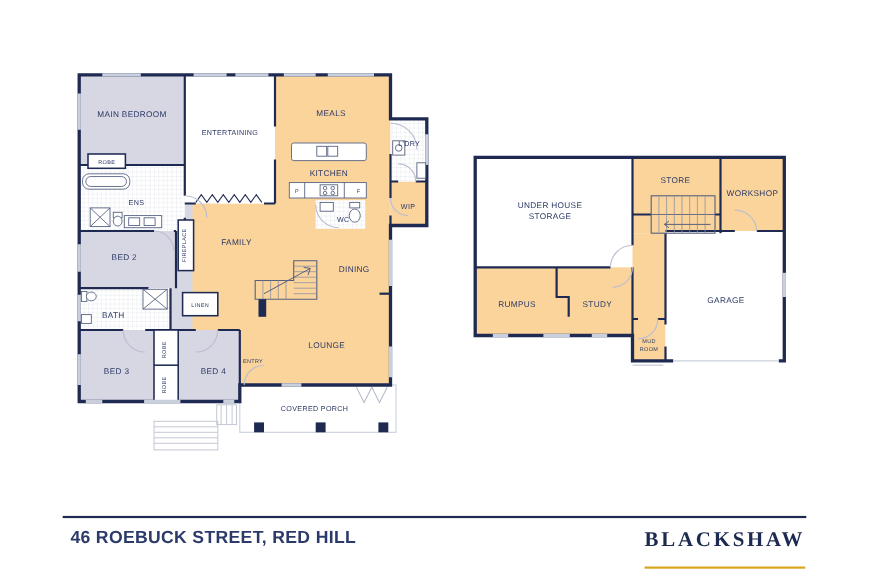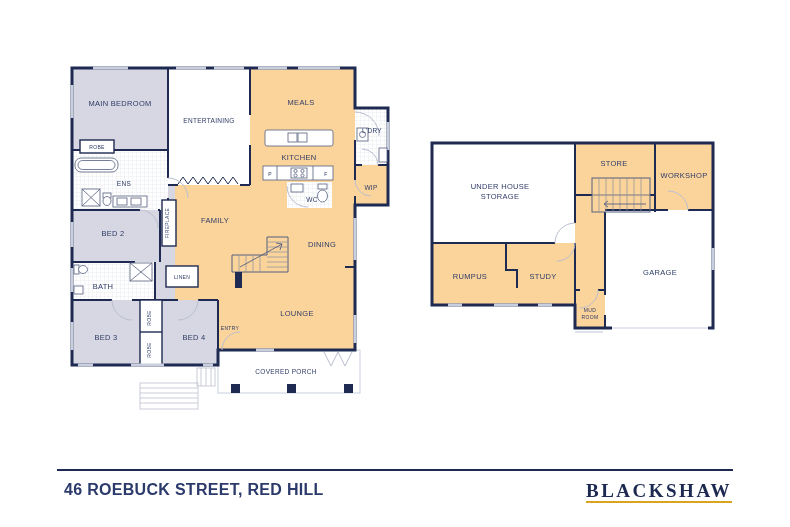--- a/index.html
+++ b/index.html
@@ -7,21 +7,21 @@
           font-family:"Liberation Sans",sans-serif;}
   svg text{font-family:"Liberation Sans",sans-serif;fill:#2d3a66;letter-spacing:.3px;}
   .lbl{font-size:7.5px;text-anchor:middle;}
   .md {font-size:6.5px;text-anchor:middle;}
   .sm {font-size:5px;text-anchor:middle;}
   .footer-rule{position:absolute;left:57px;top:469px;width:676px;height:2px;background:#1e2a52;}
   .address{position:absolute;left:64px;top:481px;font-size:16px;font-weight:bold;
            color:#2b3a6b;letter-spacing:.3px;}
   .brand{position:absolute;right:58px;top:481px;font-family:"Liberation Serif",serif;
          font-weight:bold;font-size:19px;letter-spacing:2.5px;color:#1c2950;
-         border-bottom:2px solid #d9a520;padding-bottom:1px;line-height:1;}
+         border-bottom:2px solid #d9a520;padding-bottom:15px;line-height:1;}
 </style>
 </head>
 <body>
 
 <div class="canvas">
 
 <svg width="790" height="460" viewBox="0 0 790 460">
   <defs>
     <pattern id="tile" width="4" height="4" patternUnits="userSpaceOnUse">
       <path d="M4 0H0V4" fill="none" stroke="#dcdfe8" stroke-width="0.6"></path>

